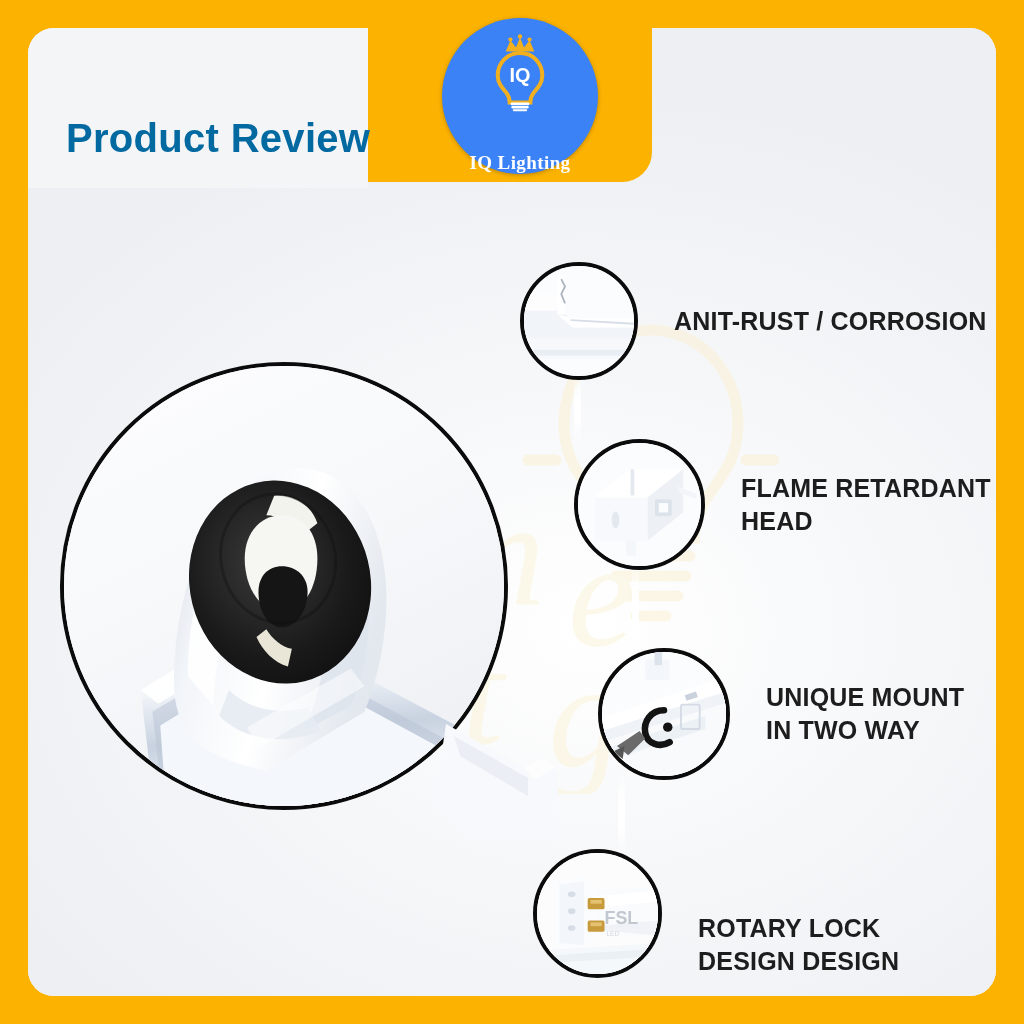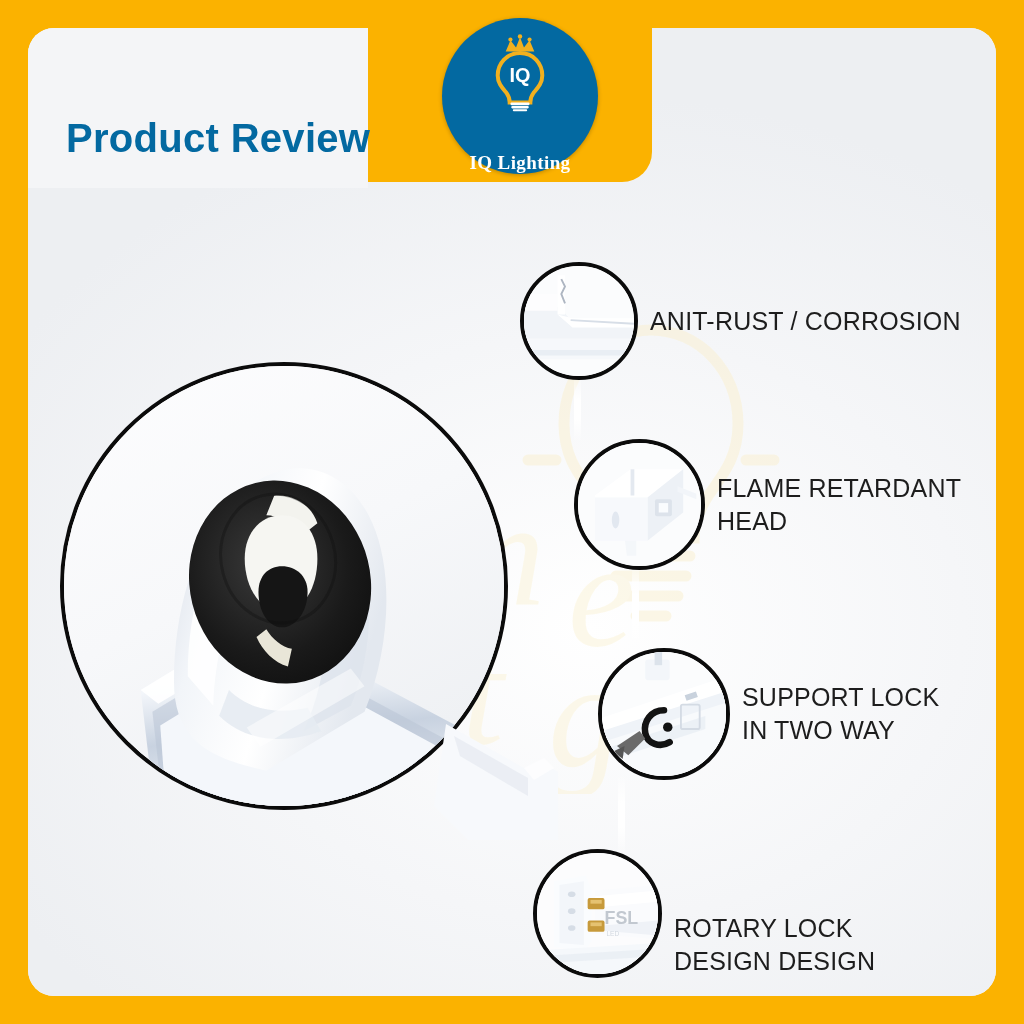--- a/index.html
+++ b/index.html
@@ -60,21 +60,21 @@
     color: #0369a1;
     white-space: nowrap;
   }
 
   
   .logo-badge {
     position: absolute;
     left: 442px; top: 18px;
     width: 156px; height: 156px;
     border-radius: 50%;
-    background: #0369a1;
+    background: #3b82f6;
     display: flex;
     flex-direction: column;
     align-items: center;
     justify-content: center;
     padding-top: 16px;
     box-shadow: 0 1px 4px rgba(0,0,0,0.25);
     gap: 44px;
   }
   .logo-mark { width: 84px; height: 98px; display: block; }
   .logo-word {
@@ -126,23 +126,23 @@
     position: relative;
     border-radius: 50%;
     border: 4px solid #0B0B0B;
     background: #FCFCFD;
     overflow: hidden;
     flex: 0 0 auto;
   }
   .feature-circle .photo { position: absolute; inset: 0; }
 
   .feature-label {
-    margin-left: 12px;
+    margin-left: 36px;
     font-size: 25px;
-    font-weight: 400;
+    font-weight: 700;
     color: #1D1D1D;
     line-height: 1.32;
     letter-spacing: 0.2px;
     white-space: pre-line;
   }
 
   
   #feature-0 { left: 492px; top: 234px; }
   #feature-0 .feature-circle { width: 118px; height: 118px; }
   #feature-1 { left: 546px; top: 411px; }
@@ -311,21 +311,21 @@
           <rect x="46" y="8" width="26" height="22" rx="3" fill="#F3F6FA"></rect>
           <rect x="56" y="0" width="8" height="14" fill="#DCE3EB"></rect>
           <path d="M66 62 C52 62 44 74 46 86 C48 98 62 102 72 96" fill="none" stroke="#131313" stroke-width="7" stroke-linecap="round"></path>
           <circle cx="70" cy="80" r="5" fill="#131313"></circle>
           <rect x="84" y="56" width="20" height="26" rx="2" fill="none" stroke="#D4DBE4" stroke-width="2"></rect>
           <path d="M88 46 L100 42 L102 48 L90 52 Z" fill="#C9D2DD"></path>
           <path d="M16 100 L40 84 L46 92 L28 110 Z" fill="#6A6A6A"></path>
           <path d="M12 106 L24 100 L22 114 Z" fill="#555555"></path>
         </svg>
       </div>
-      <div class="feature-label">SUPPORT LOCK
+      <div class="feature-label">UNIQUE MOUNT
 IN TWO WAY</div>
     </div>
 
     <div class="feature" id="feature-3">
       <div class="feature-circle">
         <svg class="photo" viewBox="0 0 129 129" xmlns="http://www.w3.org/2000/svg">
           <rect width="129" height="129" fill="#FCFCFD"></rect>
           <path d="0" fill="none"></path>
 
           <path d="M62 40 L129 34 L129 92 L62 86 Z" fill="#FAFBFD"></path>

